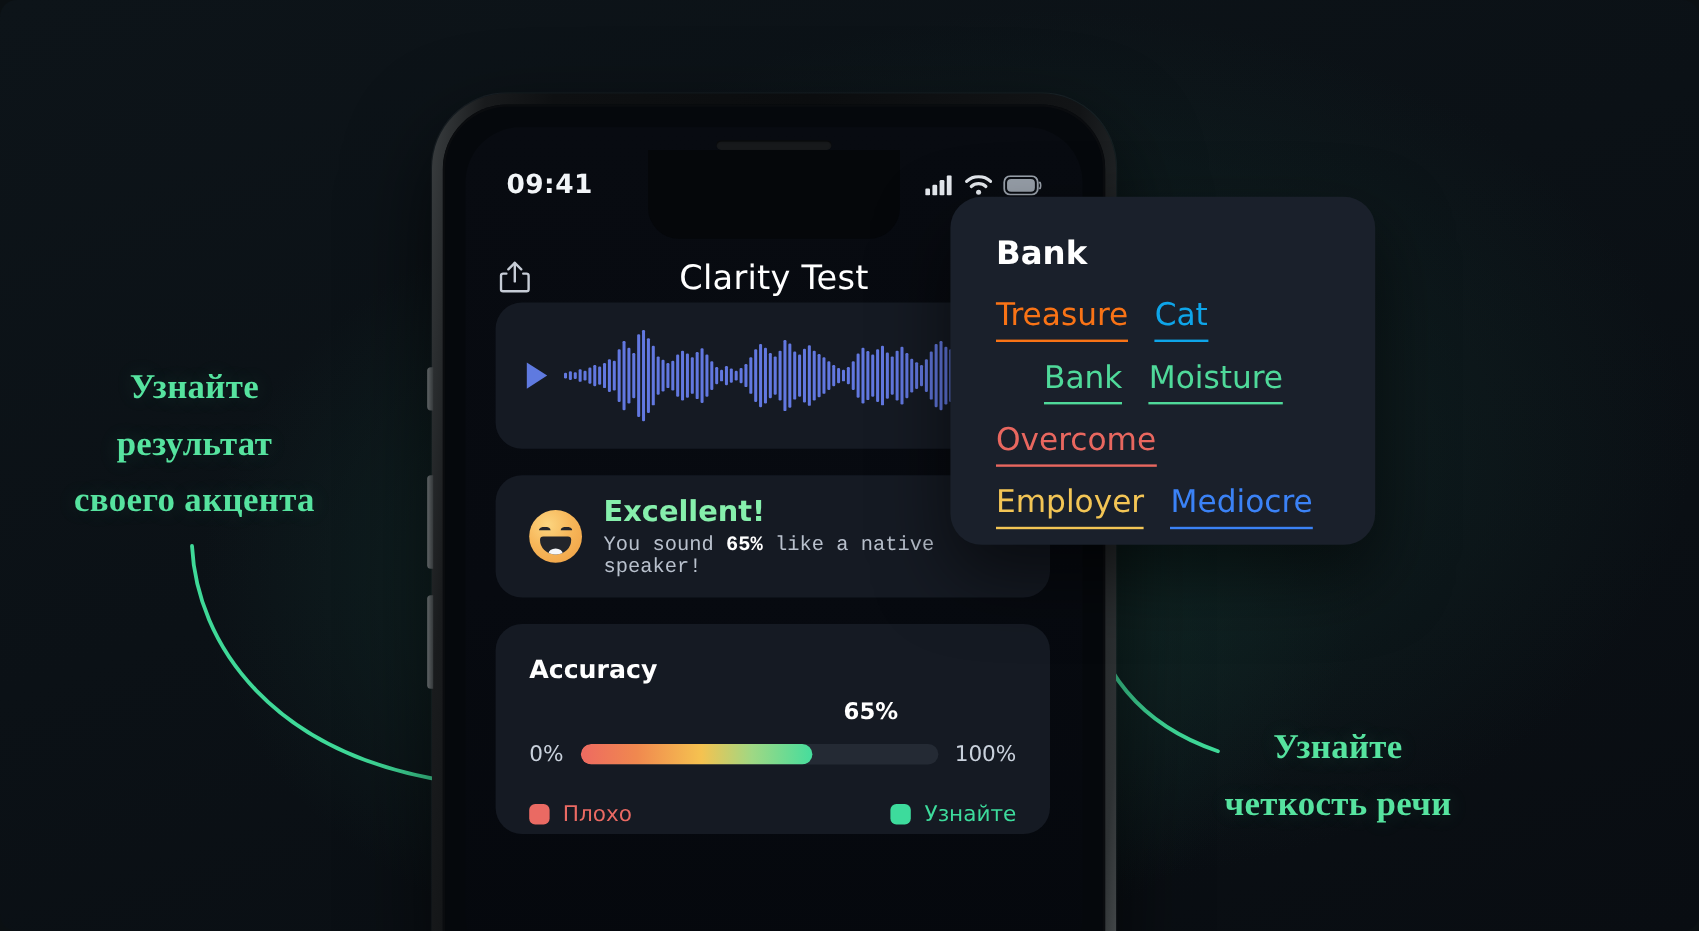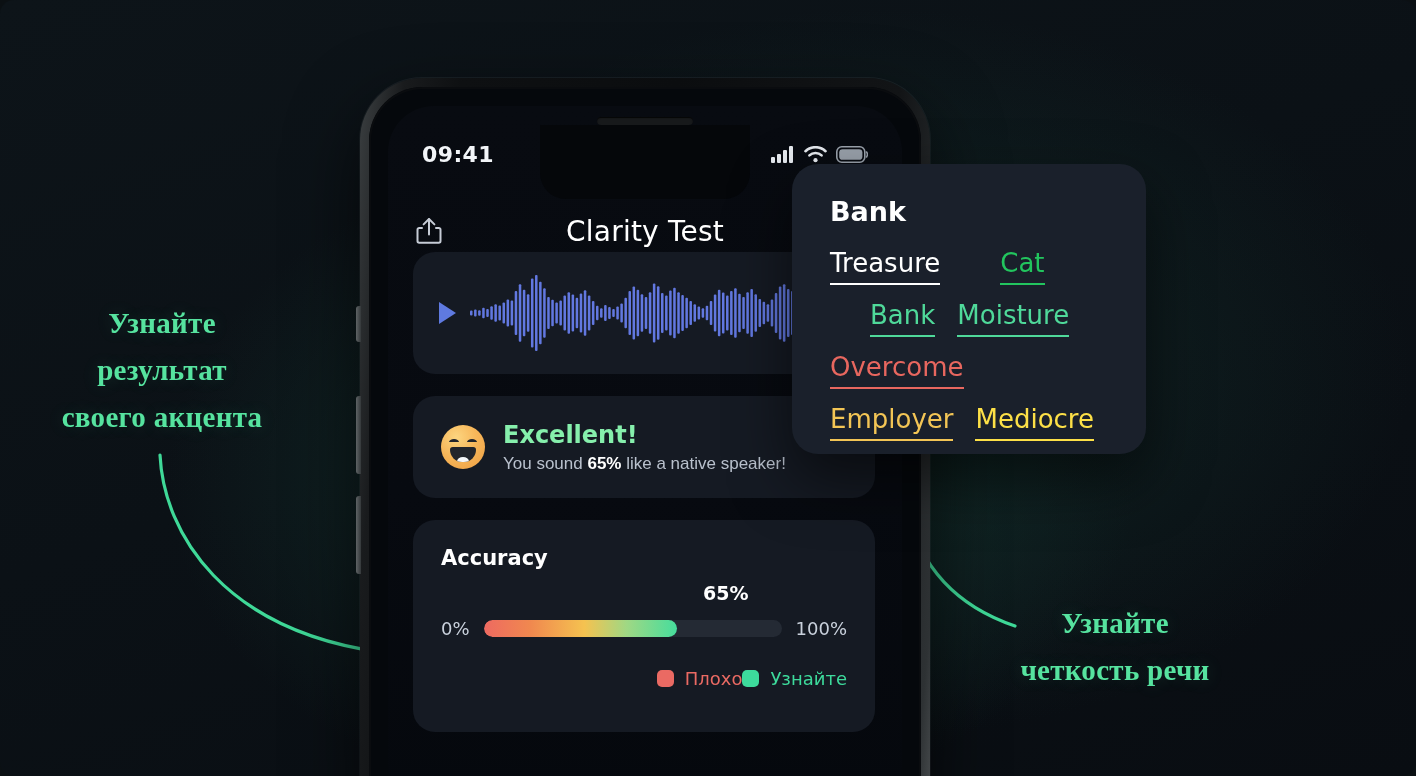--- a/index.html
+++ b/index.html
@@ -171,21 +171,21 @@
   
   .card {
     position: absolute;
     left: 25px;
     width: 462px;
     background: #151a23;
     border-radius: 22px;
   }
   #waveform-card { top: 146px; height: 122px; display: flex; align-items: center; }
   #feedback-card { top: 290px; height: 102px; display: flex; align-items: center; padding: 0 28px; gap: 18px; }
-  #accuracy-card { top: 414px; height: 212px; padding: 26px 28px 0 28px; }
+  #accuracy-card { top: 414px; height: 175px; padding: 26px 28px 0 28px; }
 
   
   #play-icon {
     margin-left: 26px;
     width: 0; height: 0;
     border-left: 17px solid #5f7ae0;
     border-top: 11px solid transparent;
     border-bottom: 11px solid transparent;
   }
   #waveform { margin-left: 14px; }
@@ -216,21 +216,21 @@
   }
   #tongue {
     position: absolute;
     left: 7px; bottom: -4px;
     width: 12px; height: 9px;
     background: #f6f7f9;
     border-radius: 50% 50% 40% 40%;
   }
   #feedback-text { display: flex; flex-direction: column; gap: 5px; }
   #feedback-title { color: #86efac; font-size: 24px; font-weight: bold; font-family: "DejaVu Sans", sans-serif; }
-  #feedback-sub   { color: #b9c1cd; font-size: 17px; font-family: Liberation Sans, sans-serif; }
+  #feedback-sub   { color: #b9c1cd; font-size: 17px; font-family: Liberation Mono, monospace; }
   #feedback-sub b { color: #ffffff; font-weight: bold; }
 
   
   #accuracy-title {
     color: #ffffff; font-size: 21px; font-weight: bold;
     font-family: "DejaVu Sans", sans-serif;
   }
   #accuracy-value {
     position: absolute;
     top: 62px;
@@ -255,21 +255,21 @@
   }
   #bar-fill {
     position: absolute; inset: 0 auto 0 0;
     height: 100%;
     border-radius: 9px;
     background: linear-gradient(90deg, #ee6a61 0%, #f0884f 22%, #f5c250 50%, #a9d munch 70%, #46dd9d 100%);
   }
   #legend-row {
     position: absolute;
     top: 148px; left: 28px; right: 28px;
-    display: flex; align-items: center; justify-content: flex-end;
+    display: flex; align-items: center; justify-content: space-between;
   }
   .legend-item { display: flex; align-items: center; gap: 11px; }
   .legend-swatch { width: 17px; height: 17px; border-radius: 5px; }
   .legend-label { font-size: 18px; font-family: "DejaVu Sans", sans-serif; }
 
   
   #words-card {
     position: absolute;
     left: 792px;
     top: 164px;
@@ -505,23 +505,23 @@
           </div>
         </div>
 
       </div>
     </div>
   </div>
 
   <div id="words-card">
     <div id="words-title">Bank</div>
     <div id="words-list">
-        <span class="word" style="color: #ffffff;">Treasure</span>
-        <span class="word" style="color: #22c55e; margin-left: 38px;">Cat</span>
+        <span class="word" style="color: #f97316;">Treasure</span>
+        <span class="word" style="color: #0ea5e9;">Cat</span>
         <span class="word" style="color: rgb(79, 217, 154); margin-left: 40px;">Bank</span>
         <span class="word" style="color: rgb(79, 217, 154);">Moisture</span>
         <span class="word" style="color: rgb(232, 103, 95);">Overcome</span>
         <span class="word" style="color: rgb(243, 197, 85);">Employer</span>
-        <span class="word" style="color: #fde047;">Mediocre</span>
+        <span class="word" style="color: #3b82f6;">Mediocre</span>
       </div>
   </div>
 
 </div>
 
 </body></html>

